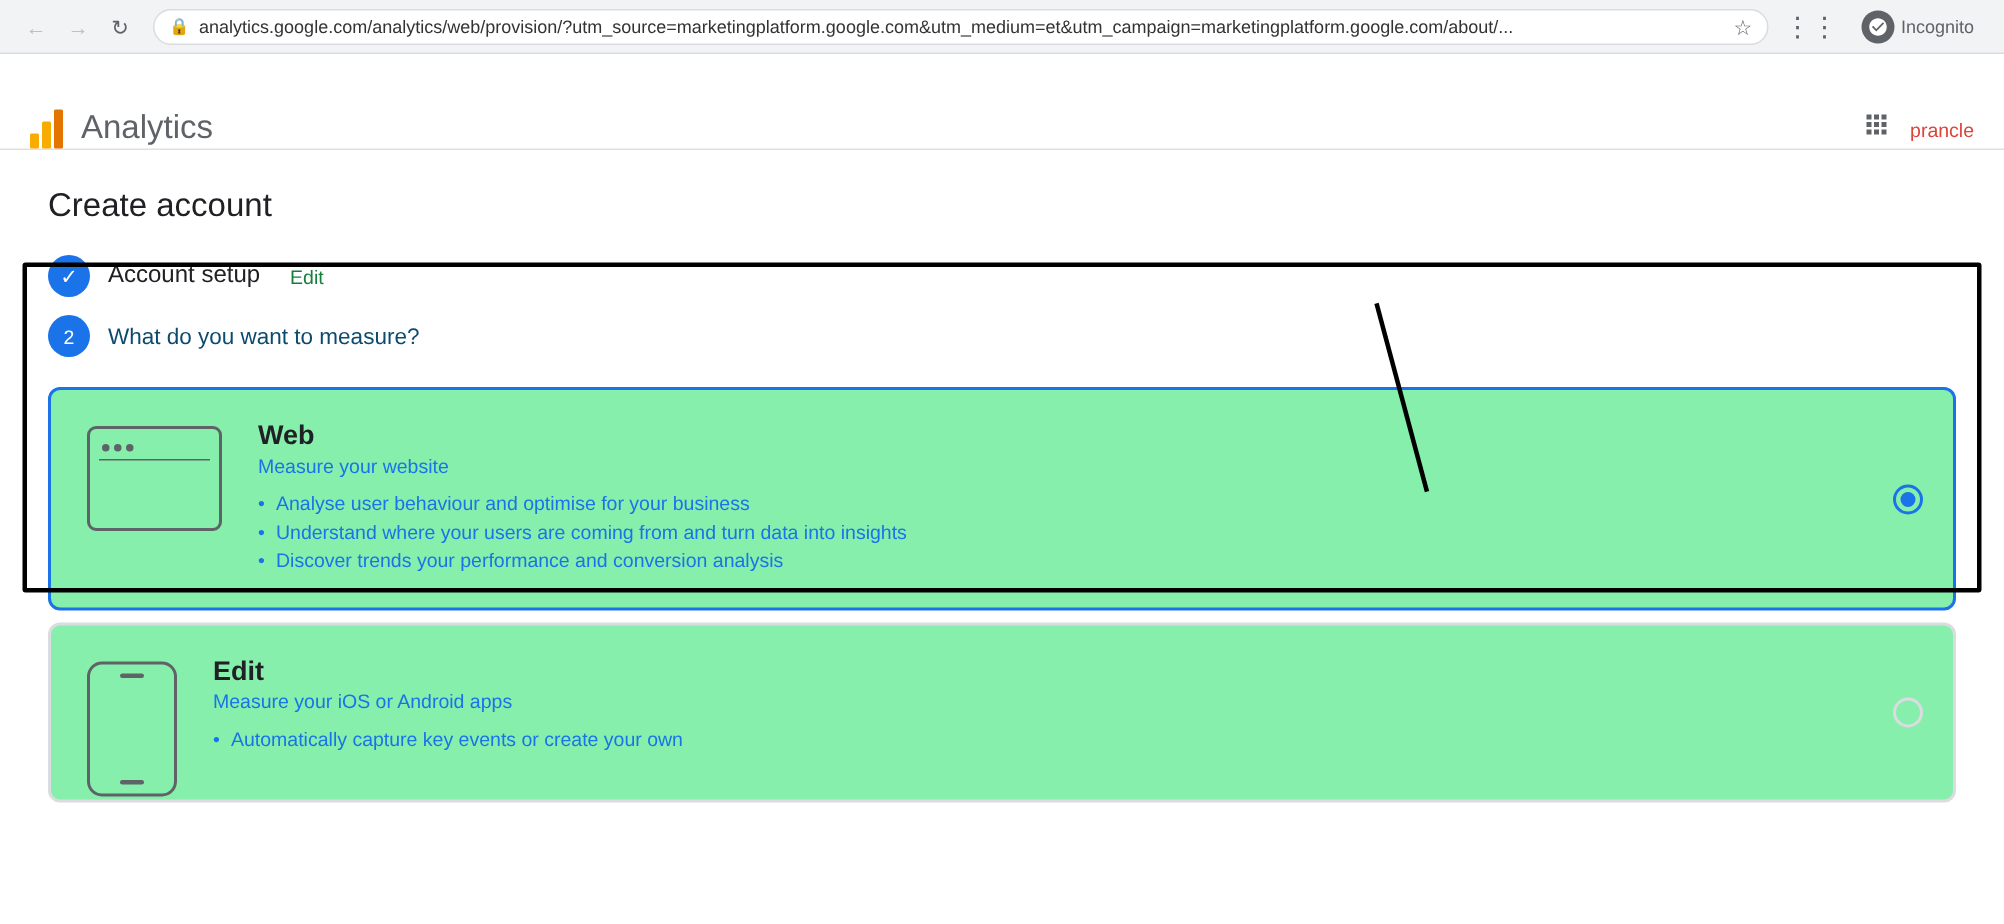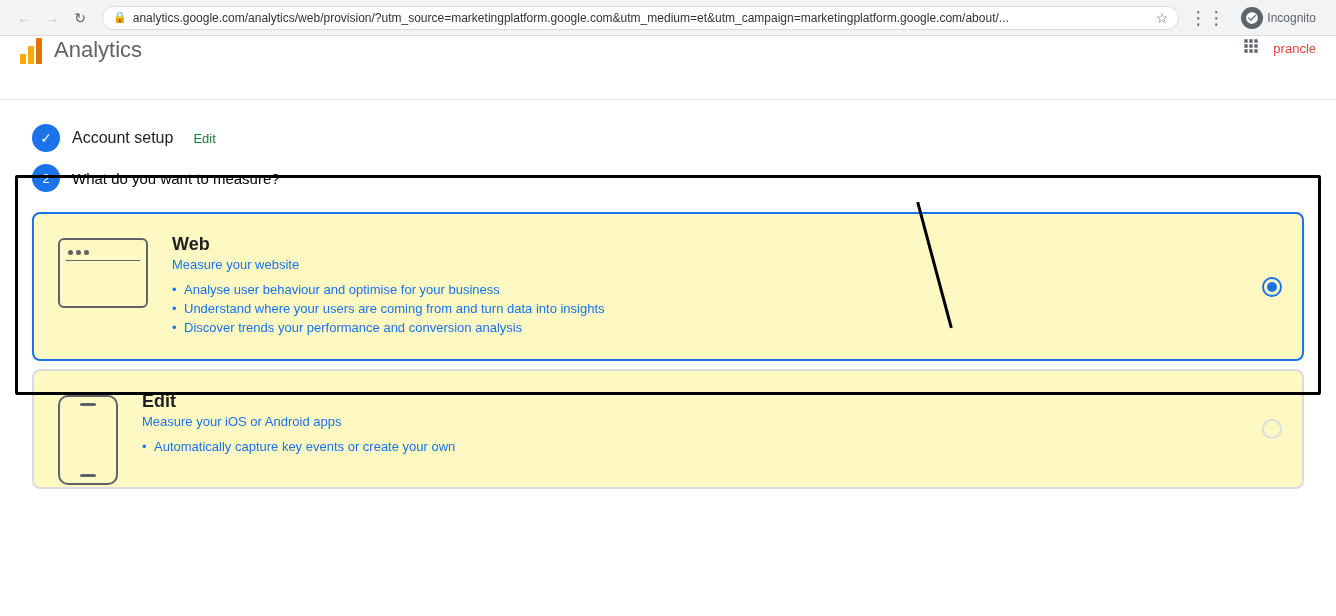--- a/index.html
+++ b/index.html
@@ -69,21 +69,21 @@
       display: flex; align-items: center; justify-content: center;
       color: white;
       font-size: 11px;
     }
     .apps-icon { color: #5f6368; font-size: 18px; cursor: pointer; }
 
     
     .app-header {
       height: 64px;
       display: flex;
-      align-items: flex-start;
+      align-items: flex-end;
       padding: 0 20px;
       border-bottom: 1px solid #e0e0e0;
       background: #fff;
       justify-content: space-between;
     }
     .app-logo {
       display: flex;
       align-items: center;
       gap: 12px;
     }
@@ -163,21 +163,21 @@
     }
     .edit-link {
       font-size: 13px;
       color: #15803d;
       cursor: pointer;
       margin-left: 8px;
       text-decoration: none;
     }
     .step2-label {
       font-size: 15px;
-      color: #000000;
+      color: #0c4a6e;
       font-weight: 500;
     }
 
     
     .black-rect {
       position: absolute;
       top: 75px;
       left: 15px;
       right: 15px;
       height: 220px;
@@ -205,21 +205,21 @@
       margin-top: 20px;
     }
     .measurement-card {
       border: 2px solid #1a73e8;
       border-radius: 8px;
       padding: 20px 24px;
       display: flex;
       align-items: flex-start;
       gap: 24px;
       margin-bottom: 8px;
-      background: #fef9c3;
+      background: #86efac;
       position: relative;
     }
     .measurement-card.selected {
       border-color: #1a73e8;
     }
     .measurement-card.unselected {
       border-color: #dadce0;
     }
     .card-icon-web {
       width: 90px; height: 70px;
@@ -368,20 +368,21 @@
     <span class="grid-icon">
       <svg width="20" height="20" viewBox="0 0 24 24" fill="#5f6368">
         <path d="M4 8h4V4H4v4zm6 12h4v-4h-4v4zm-6 0h4v-4H4v4zm0-6h4v-4H4v4zm6 0h4v-4h-4v4zm6-10v4h4V4h-4zm-6 4h4V4h-4v4zm6 6h4v-4h-4v4zm0 6h4v-4h-4v4z"></path>
       </svg>
     </span>
     <span class="prancle-btn">prancle</span>
   </div>
 </div>
 
 <div class="main-content">
+  <h1 class="page-title">Create account</h1>
 
   <div class="step-item">
     <div class="step-check">✓</div>
     <span class="step-label">Account setup</span>
     <a class="edit-link">Edit</a>
   </div>
 
   <div class="step-item">
     <div class="step-number">2</div>
     <span class="step2-label">What do you want to measure?</span>

